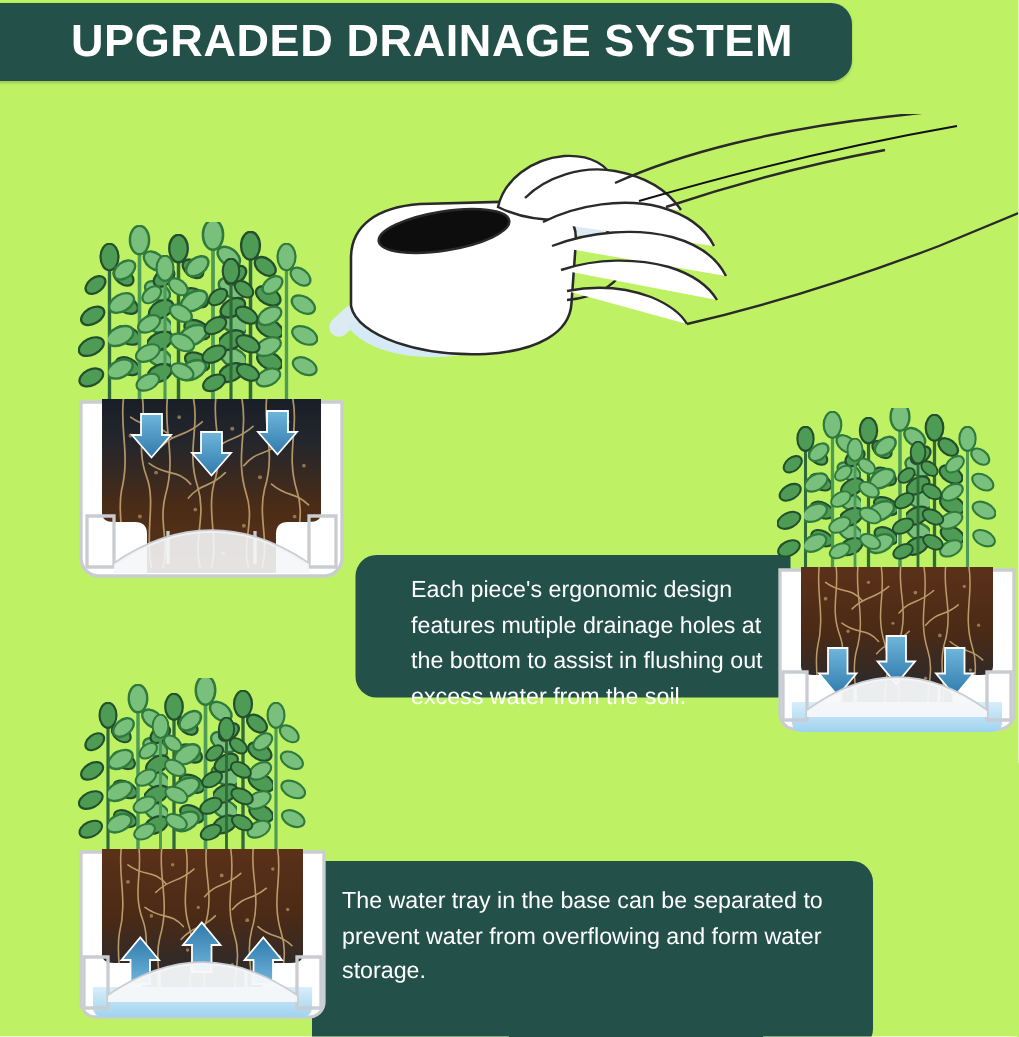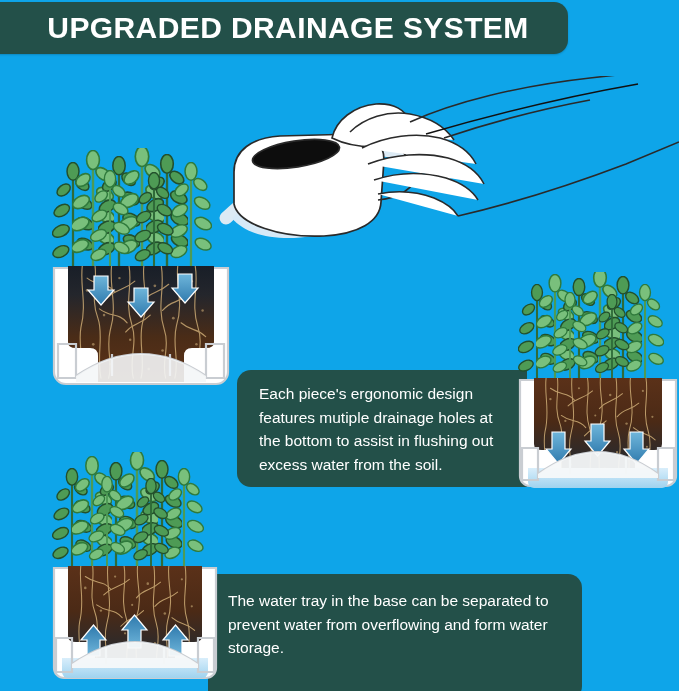--- a/index.html
+++ b/index.html
@@ -12,21 +12,21 @@
     height: 691px;
     position: relative;
     overflow: hidden;
     font-family: "Liberation Sans", sans-serif;
   }
   #infographic {
     position: absolute;
     left: 0; top: 0;
     width: 679px;
     height: 691px;
-    background: #0ea5e9;
+    background: #bef264;
   }
 
   
   .header-banner {
     position: absolute;
     left: -18px;
     top: 2px;
     width: 586px;
     height: 52px;
     background: #235049;
@@ -57,23 +57,23 @@
     color: #ffffff;
     font-size: 15.5px;
     line-height: 1.52;
     font-family: "Liberation Sans", sans-serif;
     box-sizing: border-box;
   }
   .callout-1 {
     left: 237px;
     top: 370px;
     width: 290px;
-    height: 117px;
+    height: 95px;
     border-radius: 14px 0 0 14px;
-    padding: 12px 16px 10px 22px;
+    padding: 12px 16px 10px 37px;
   }
   .callout-2 {
     left: 208px;
     top: 574px;
     width: 374px;
     height: 126px;
     border-radius: 0 14px 14px 0;
     padding: 15px 14px 10px 20px;
   }
   .callout p { margin: 0; }

